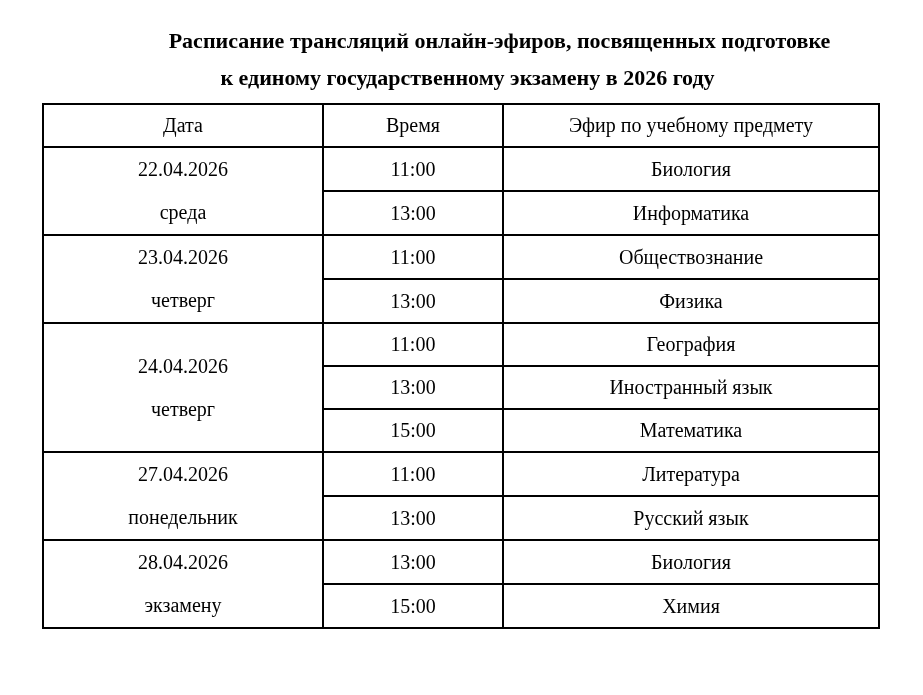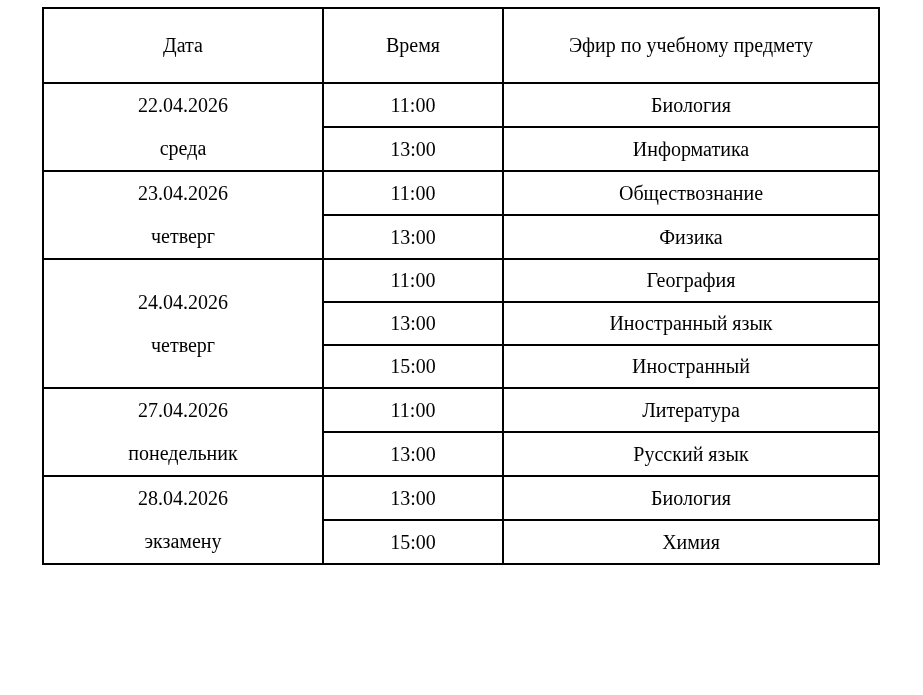--- a/index.html
+++ b/index.html
@@ -46,33 +46,37 @@
   table.schedule th,
   table.schedule td {
     border: 2px solid #000000;
     font-size: 20px;
     font-weight: normal;
     text-align: center;
     vertical-align: middle;
     padding: 0;
     background: #ffffff;
   }
-  tr.header-row { height: 75px; }
+  tr.header-row { height: 43px; }
   tr.data-row   { height: 43px; }
 
   td.date-cell .date-text,
   td.date-cell .day-text {
     line-height: 43px;
   }
 </style>
 </head>
 <body>
 
 <div class="page">
 
+  <div class="title-block">
+    <div class="title-line line1">Расписание трансляций онлайн-эфиров, посвященных подготовке</div>
+    <div class="title-line line2">к единому государственному экзамену в 2026 году</div>
+  </div>
 
   <table class="schedule">
     <colgroup>
       <col class="c-date">
       <col class="c-time">
       <col class="c-subj">
     </colgroup>
     <thead>
       <tr class="header-row">
         <th>Дата</th>
@@ -115,21 +119,21 @@
         </td>
         <td class="time-cell">11:00</td>
         <td class="subject-cell">География</td>
       </tr>
       <tr class="data-row">
         <td class="time-cell">13:00</td>
         <td class="subject-cell">Иностранный язык</td>
       </tr>
       <tr class="data-row">
         <td class="time-cell">15:00</td>
-        <td class="subject-cell">Иностранный</td>
+        <td class="subject-cell">Математика</td>
       </tr>
 
       <tr class="data-row">
         <td class="date-cell" rowspan="2">
           <div class="date-text">27.04.2026</div>
           <div class="day-text">понедельник</div>
         </td>
         <td class="time-cell">11:00</td>
         <td class="subject-cell">Литература</td>
       </tr>

